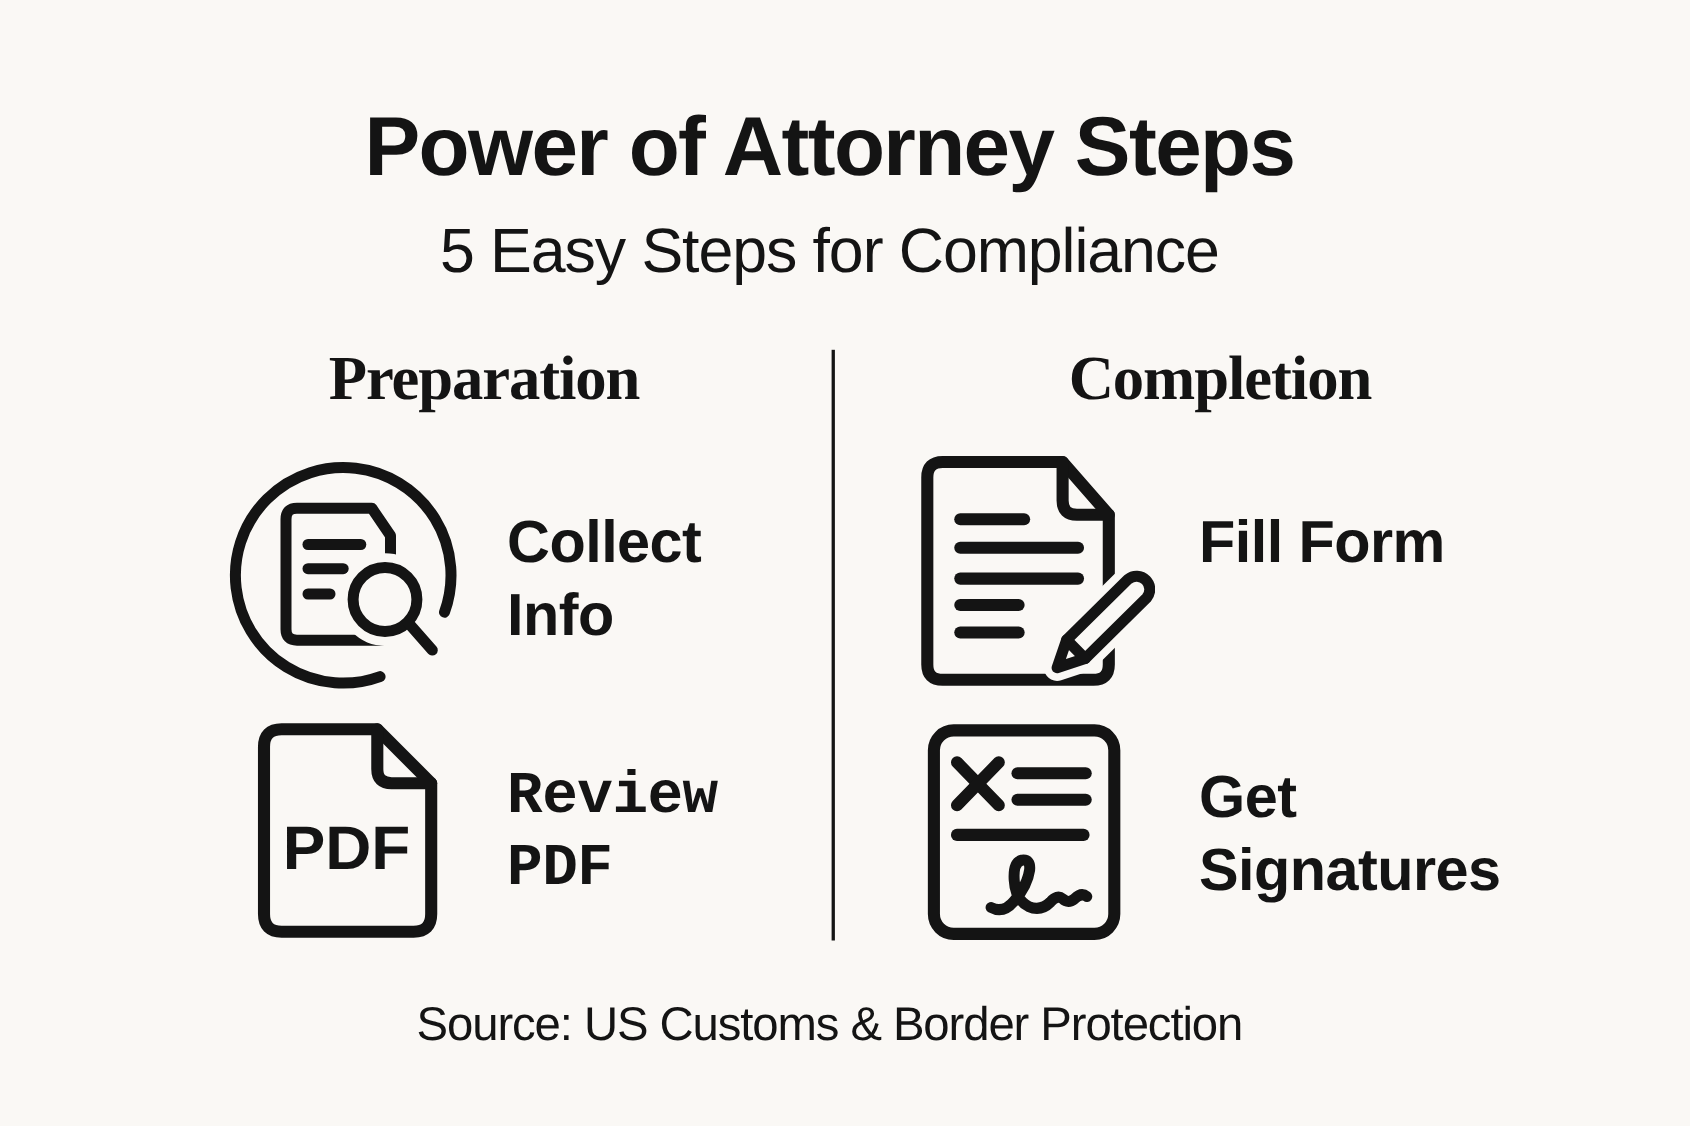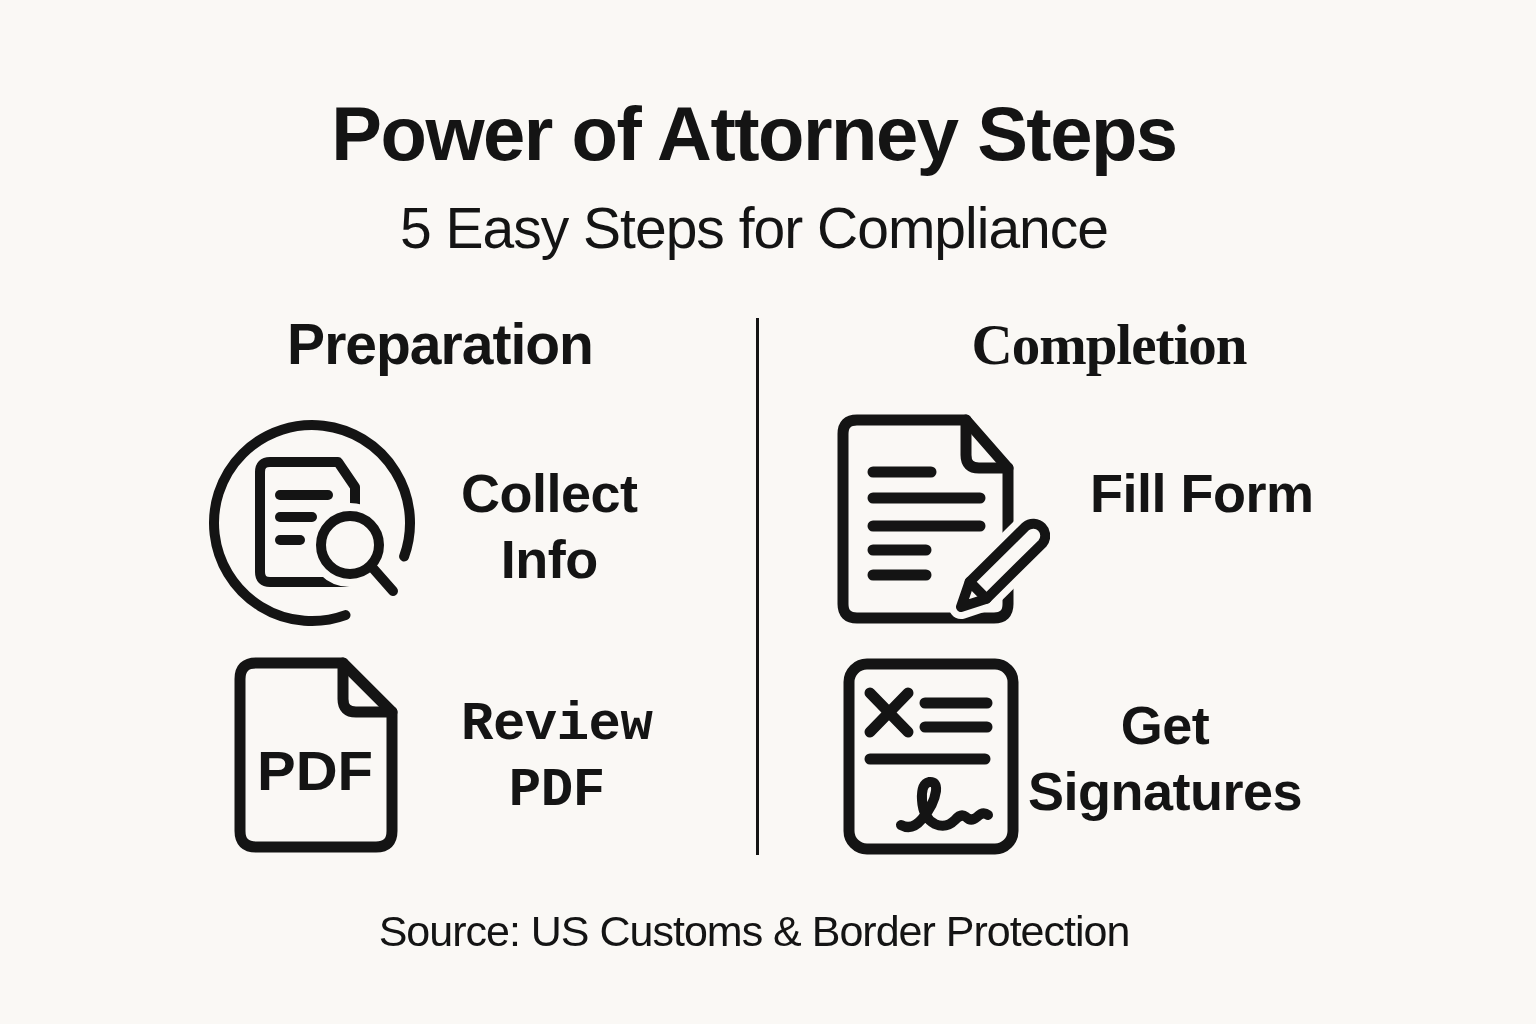--- a/index.html
+++ b/index.html
@@ -9,34 +9,34 @@
   html,body{margin:0;padding:0;background:var(--bg);}
   .canvas{
     position:relative;width:1511px;height:1024px;background:var(--bg);
     color:var(--ink);font-family:"Liberation Sans",sans-serif;overflow:hidden;
   }
   .centered{position:absolute;left:-14px;width:1536px;text-align:center;}
   .title{top:96px;font-size:76px;font-weight:700;letter-spacing:-1.5px;line-height:1;}
   .subtitle{top:200px;font-size:57px;font-weight:400;letter-spacing:-1px;line-height:1;}
   .col-heading{position:absolute;top:316px;width:600px;text-align:center;
     font-size:57px;font-weight:600;letter-spacing:-1px;line-height:1;}
-  .heading-prep{left:140px;}
+  .heading-prep{left:140px;font-family:Liberation Serif, serif;}
   .heading-comp{left:809px;font-family:Liberation Serif, serif;}
   .divider{position:absolute;left:756px;top:318px;width:3px;height:537px;background:var(--ink);}
   .icon{position:absolute;}
   .icon-collect{left:206px;top:419px;}
   .icon-pdf{left:228px;top:650px;}
   .icon-fill{left:828px;top:408px;}
   .icon-sign{left:836px;top:655px;}
-  .item-label{position:absolute;font-size:54px;font-weight:600;letter-spacing:-0.5px;line-height:66px;text-align:center;}
+  .item-label{position:absolute;font-size:54px;font-weight:600;letter-spacing:-0.5px;line-height:66px;}
   .item-label span{display:block;}
   .label-collect{left:461px;top:460px;}
   .label-fill{left:1090px;top:460px;}
   .label-review{left:461px;top:692px;font-family:Liberation Mono, monospace;}
-  .label-sign{left:1028px;top:692px;}
+  .label-sign{left:1090px;top:692px;}
   .source{top:908px;font-size:43px;font-weight:400;letter-spacing:-1px;line-height:1.1;}
   .stroke{fill:none;stroke:var(--ink);stroke-width:11;stroke-linecap:round;stroke-linejoin:round;}
   .stroke-thin{fill:none;stroke:var(--ink);stroke-width:10;stroke-linecap:round;stroke-linejoin:round;}
   .halo{fill:var(--bg);stroke:var(--bg);stroke-linecap:round;stroke-linejoin:round;}
   .halo-line{fill:none;stroke:var(--bg);stroke-linecap:round;}
   .pdf-text{fill:var(--ink);font-family:"Liberation Sans",sans-serif;font-size:56px;font-weight:600;}
 </style>
 </head>
 <body>
 

